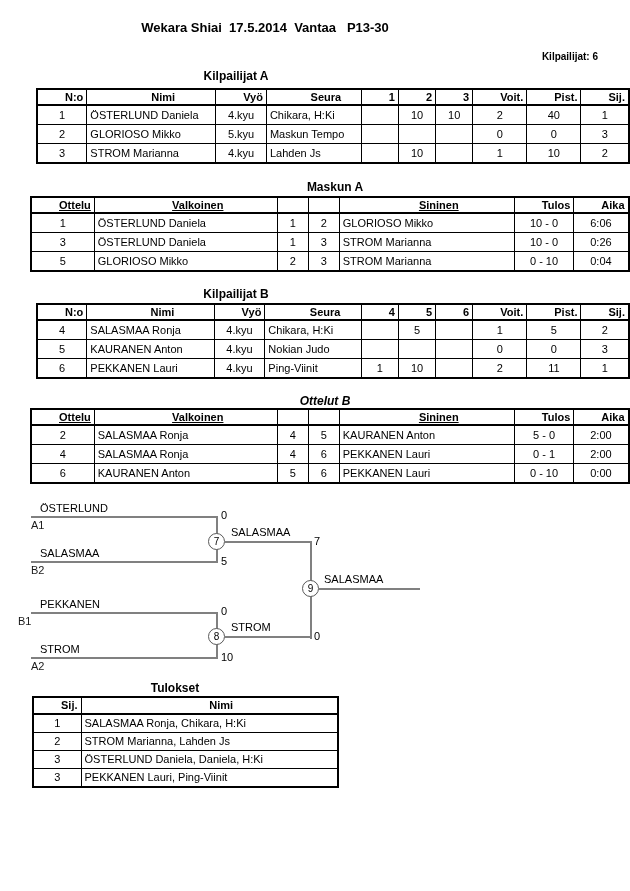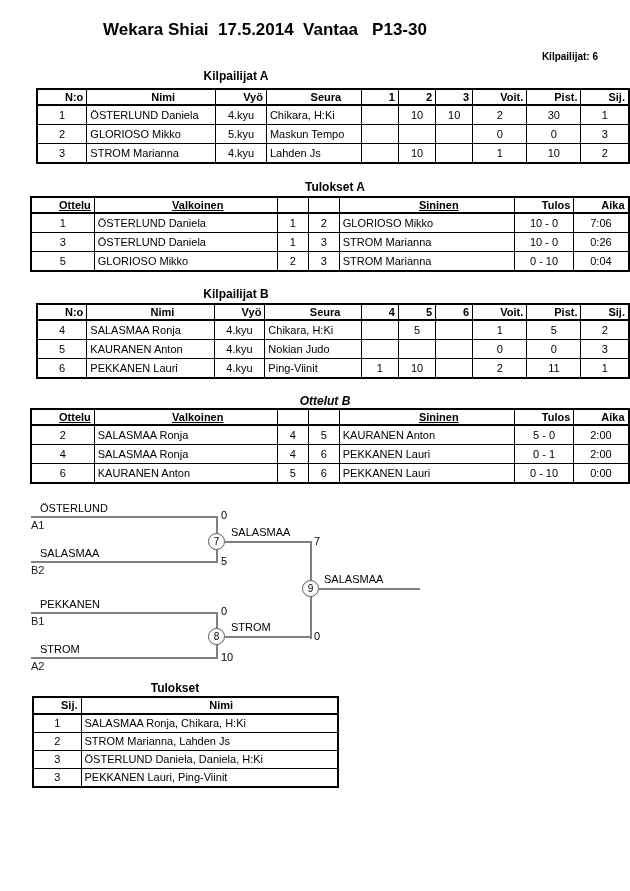--- a/index.html
+++ b/index.html
@@ -5,21 +5,21 @@
 <style>
   html,body { margin:0; padding:0; }
   body {
     width:630px; height:891px; background:#ffffff; color:#000;
     font-family:"Liberation Sans", sans-serif; position:relative; overflow:hidden;
   }
   .abs { position:absolute; }
 
   
   #main-title { top:20px; left:0; width:530px; text-align:center;
-    font-size:17px; font-weight:bold; white-space:pre; }
+    font-size:13px; font-weight:bold; white-space:pre; }
   #competitors-count { top:51px; right:32px; font-size:10px; font-weight:bold; }
   .section-title { text-align:center; font-weight:bold; font-size:12px; white-space:nowrap; }
   #pool-a-title { top:69px; left:0; width:472px; }
   #matches-a-title { top:180px; left:110px; width:450px; }
   #pool-b-title { top:287px; left:0; width:472px;text-align:center; }
   #matches-b-title { top:394px; left:100px; width:450px;font-style:italic; }
   #results-title { top:681px; left:0; width:350px; }
 
   
   table.grid { position:absolute; border-collapse:collapse; table-layout:fixed;
@@ -88,21 +88,21 @@
   </tr>
   <tr>
     <td class="c">1</td>
     <td class="l">ÖSTERLUND Daniela</td>
     <td class="c">4.kyu</td>
     <td class="l">Chikara, H:Ki</td>
     <td class="c"></td>
     <td class="c">10</td>
     <td class="c">10</td>
     <td class="c bl2">2</td>
-    <td class="c">30</td>
+    <td class="c">40</td>
     <td class="c">1</td>
   </tr>
   <tr>
     <td class="c">2</td>
     <td class="l">GLORIOSO Mikko</td>
     <td class="c">5.kyu</td>
     <td class="l">Maskun Tempo</td>
     <td class="c"></td>
     <td class="c"></td>
     <td class="c"></td>
@@ -118,21 +118,21 @@
     <td class="c"></td>
     <td class="c">10</td>
     <td class="c"></td>
     <td class="c bl2">1</td>
     <td class="c">10</td>
     <td class="c">2</td>
   </tr>
 </tbody>
   </table>
 
-<div class="abs section-title" id="matches-a-title">Tulokset A</div>
+<div class="abs section-title" id="matches-a-title">Maskun A</div>
 <table class="grid" id="matches-a">
   <colgroup>
     <col style="width:27px">
       <col style="width:183px">
       <col style="width:22px">
       <col style="width:22px">
     <col style="width:175px">
       <col style="width:53px">
       <col style="width:48px">
   </colgroup>
@@ -146,21 +146,21 @@
     <th>Tulos</th>
     <th>Aika</th>
   </tr>
   <tr>
     <td class="c">1</td>
     <td class="l">ÖSTERLUND Daniela</td>
     <td class="c">1</td>
     <td class="c">2</td>
     <td class="l">GLORIOSO Mikko</td>
     <td class="c">10 - 0</td>
-    <td class="c">7:06</td>
+    <td class="c">6:06</td>
   </tr>
   <tr>
     <td class="c">3</td>
     <td class="l">ÖSTERLUND Daniela</td>
     <td class="c">1</td>
     <td class="c">3</td>
     <td class="l">STROM Marianna</td>
     <td class="c">10 - 0</td>
     <td class="c">0:26</td>
   </tr>
@@ -312,21 +312,21 @@
   <div class="bk-name" style="left:231px; top:26px;">SALASMAA</div>
   <div class="bk-score" style="left:314px; top:35px;">7</div>
 
   <div class="bk-vline" style="left:310px; top:41px; height:98px;"></div>
   <div class="bk-circle" style="left:302px; top:80px;">9</div>
   <div class="bk-line" style="left:319px; top:88px; width:101px;"></div>
   <div class="bk-name" style="left:324px; top:73px;">SALASMAA</div>
 
   <div class="bk-name" style="left:40px;  top:98px;">PEKKANEN</div>
   <div class="bk-line" style="left:31px;  top:112px; width:187px;"></div>
-  <div class="bk-seed" style="left:31px;  top:115px;">B1</div>
+  <div class="bk-seed" style="left:18px;  top:115px;">B1</div>
   <div class="bk-score" style="left:221px; top:105px;">0</div>
 
   <div class="bk-name" style="left:40px;  top:143px;">STROM</div>
   <div class="bk-line" style="left:31px;  top:157px; width:187px;"></div>
   <div class="bk-seed" style="left:31px;  top:160px;">A2</div>
   <div class="bk-score" style="left:221px; top:151px;">10</div>
 
   <div class="bk-vline" style="left:216px; top:112px; height:47px;"></div>
   <div class="bk-circle" style="left:208px; top:128px;">8</div>
 

